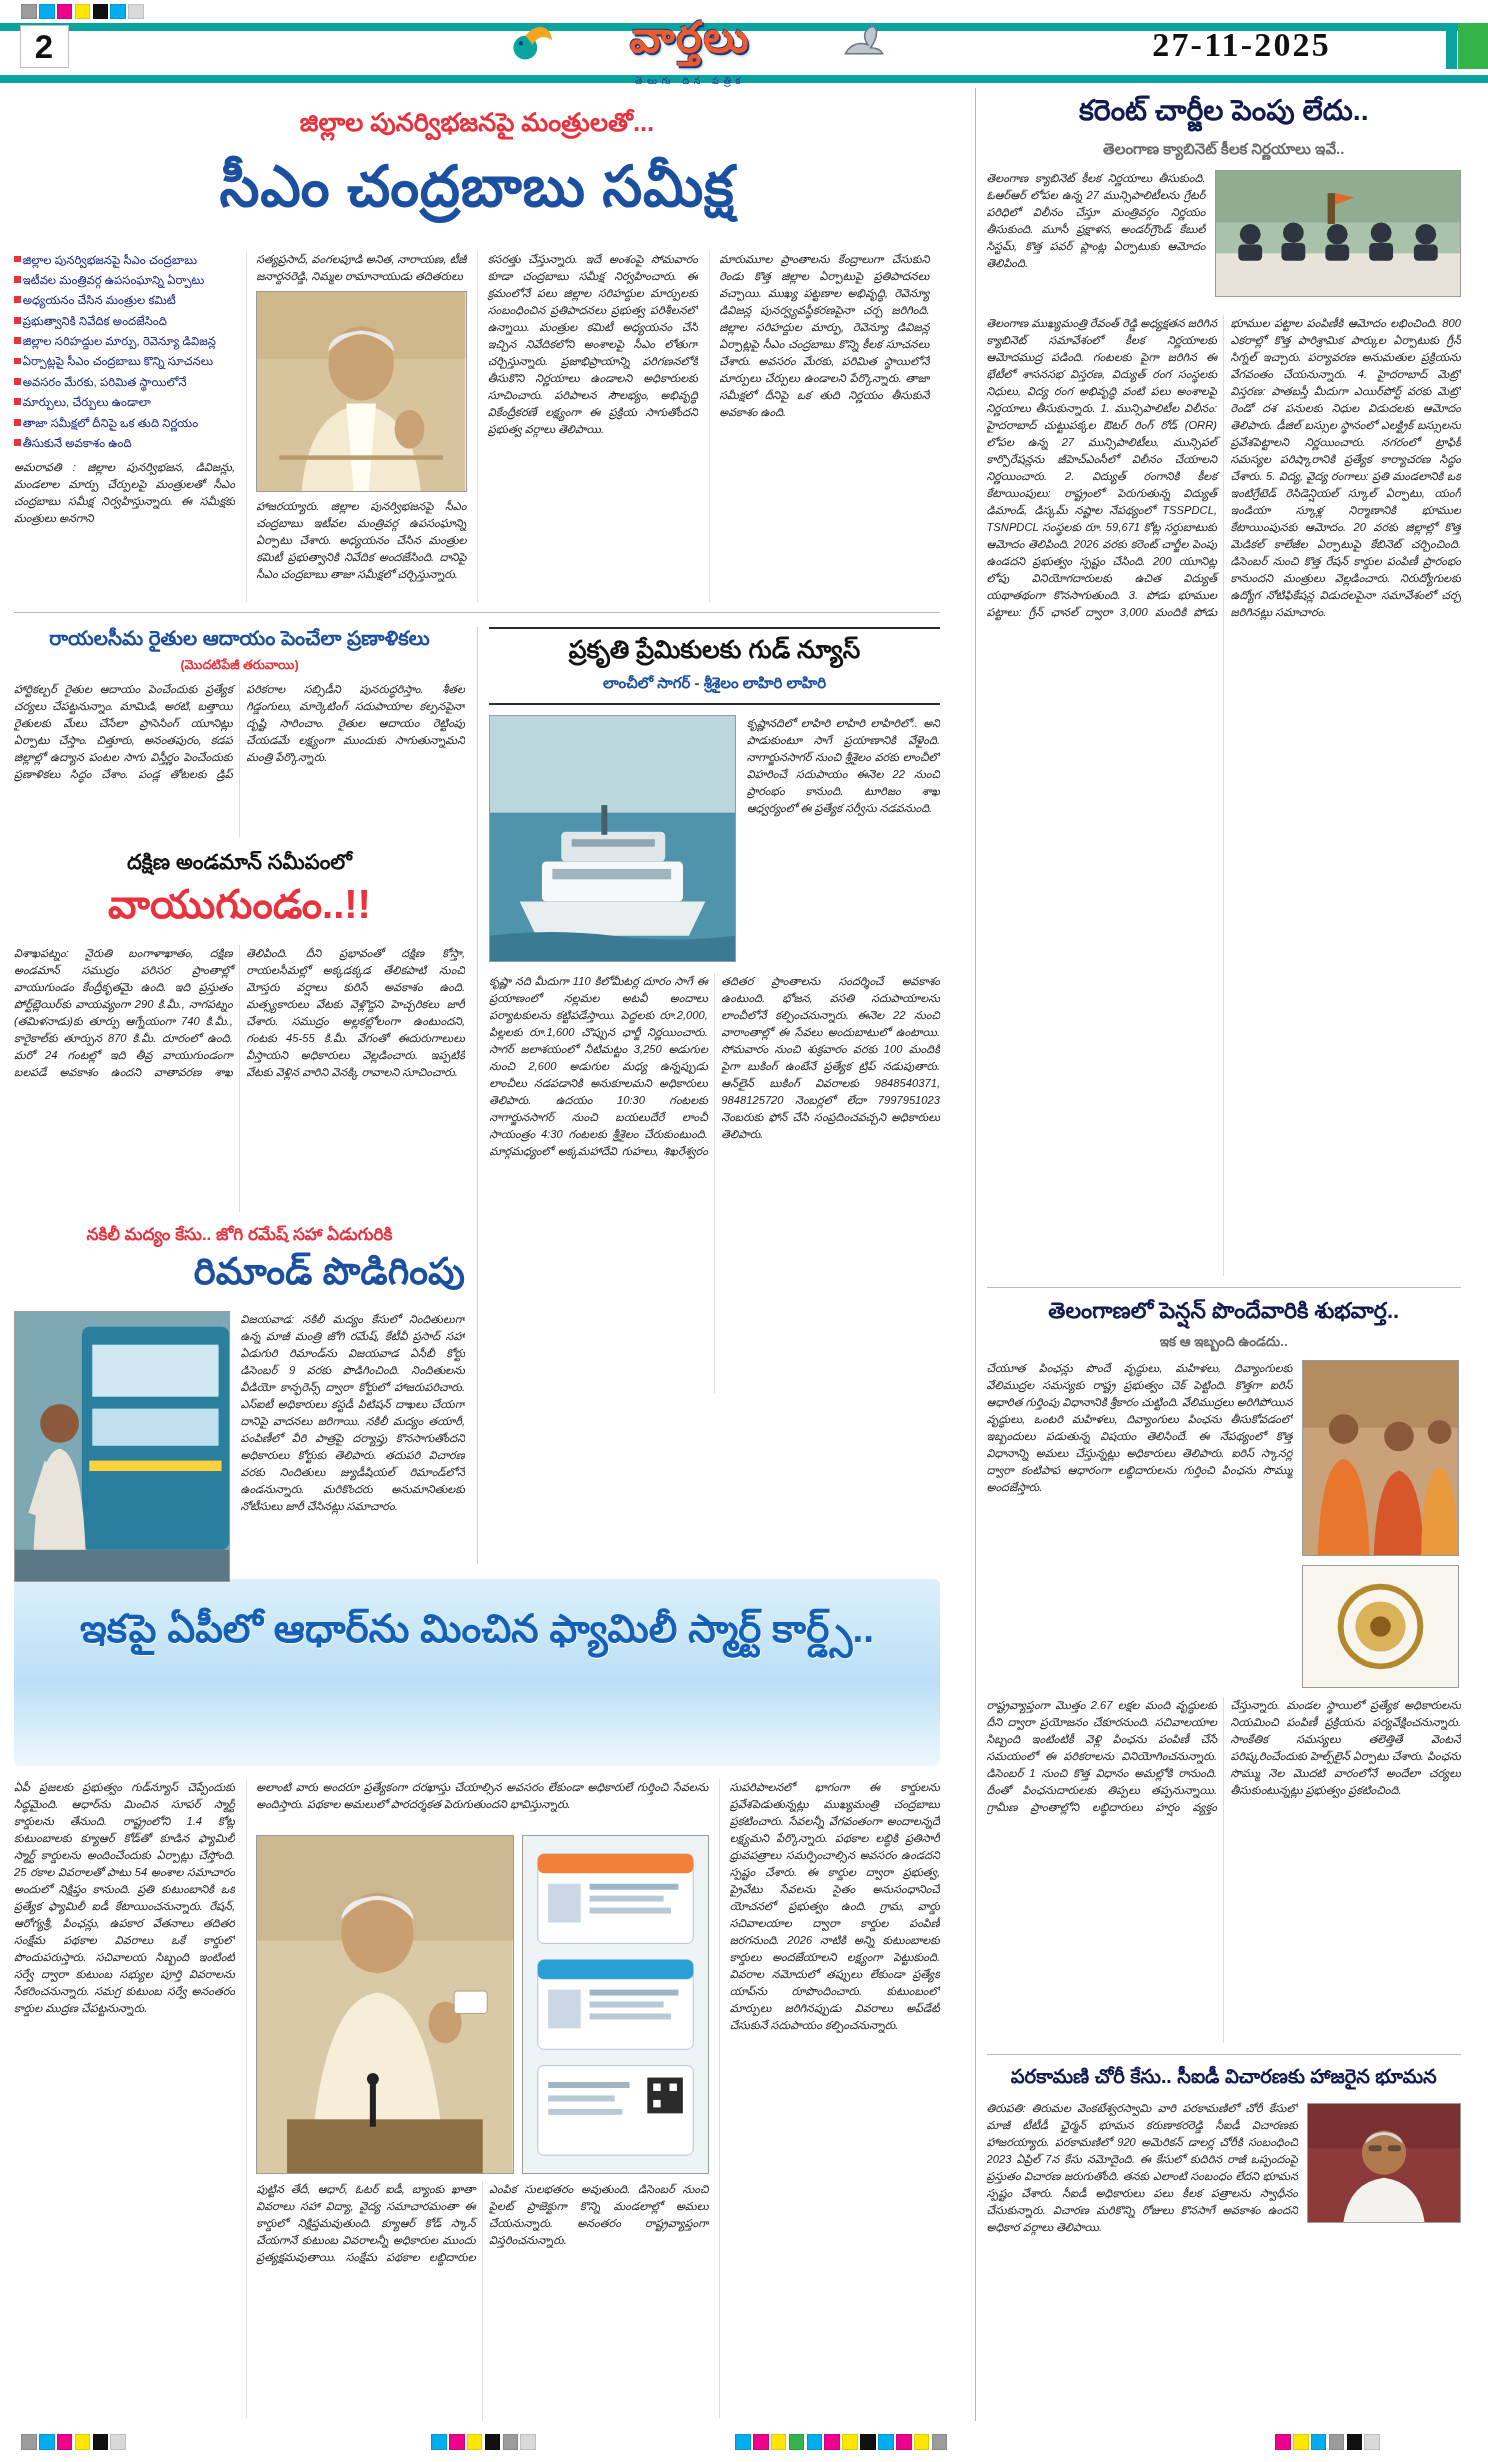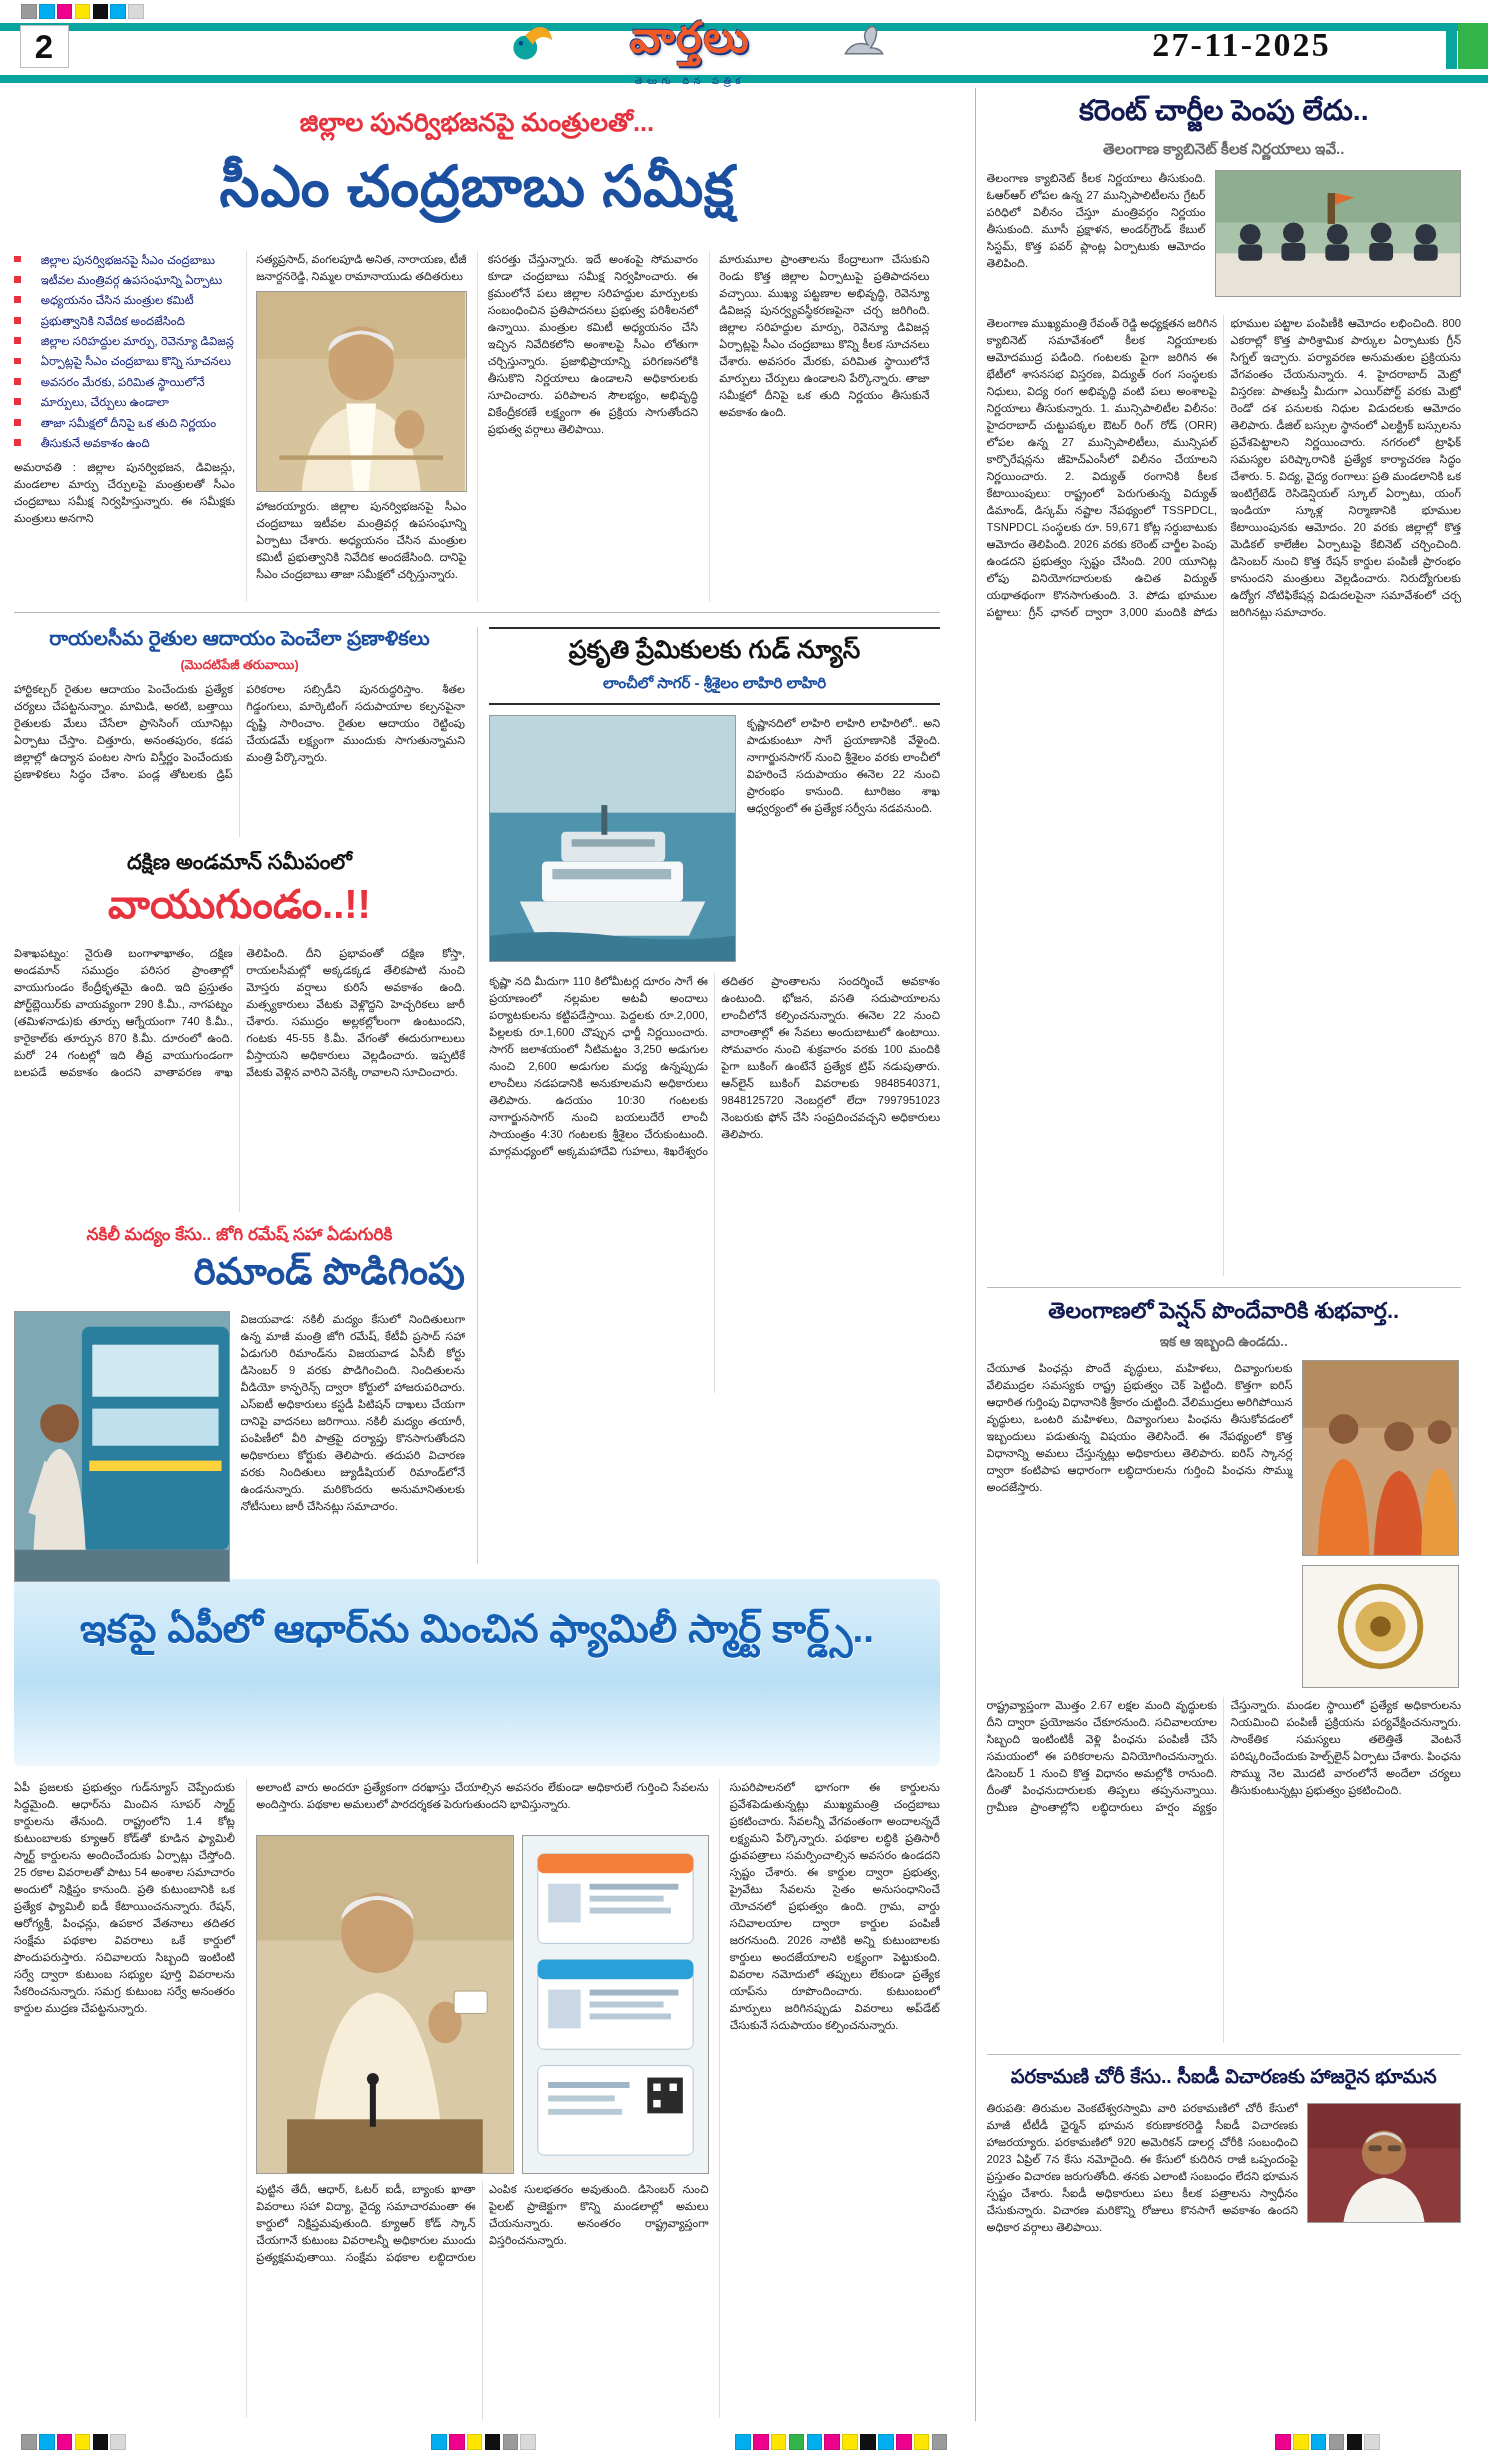--- a/index.html
+++ b/index.html
@@ -18,33 +18,33 @@
   .green-block { position:absolute; right:0; top:22.5px; width:30px; height:46px; background:#33b44a; }
   .teal-block-r { position:absolute; right:31.5px; top:22.5px; width:10.5px; height:46px; background:#0aa4a0; }
   .masthead { position:absolute; left:480px; top:13px; width:420px; height:64px; text-align:center; }
   .masthead-word { font-size:43px; font-weight:bold; color:#f05a28; letter-spacing:1.5px; text-shadow:1.5px 1.5px 0 #123a8f, -0.7px -0.7px 0 #123a8f, 2.2px 3px 3px rgba(0,0,0,.25); }
   .masthead-sub { font-size:9.7px; color:#123a8f; letter-spacing:4.5px; margin-top:1.5px; }
   .masthead-deco { position:absolute; top:4.5px; }
   .deco-l { left:22.5px; } .deco-r { right:13.5px; }
   .date-box { position:absolute; right:157px; top:25.5px; font-family:"Liberation Serif", serif; font-size:34px; font-weight:bold; color:#101010; letter-spacing:2.2px; }
 
   
-  .bodytxt { font-size:11.2px; line-height:1.52; text-align:justify; color:#1b1b1b; overflow:hidden; }
+  .bodytxt { font-size:11.2px; line-height:1.52; text-align:justify; color:#1b1b1b; overflow:hidden;font-style:italic; }
   .cols2 { column-count:2; column-gap:13.5px; column-rule:0.7px solid #dcdcdc; }
   .sect-divider { border:none; border-top:0.7px solid #b8b8b8; margin:10.5px 0; }
 
   
   .left-region { position:absolute; left:14px; top:88px; width:926px; height:2332px; }
   .kicker { text-align:center; color:#e8333f; font-size:25.5px; font-weight:bold; margin-top:19.5px; }
   .main-title { text-align:center; color:#1b4fa0; font-size:57px; font-weight:bold; margin-top:10.5px; letter-spacing:0.7px; }
   .top-article { display:flex; gap:10.5px; margin-top:16.5px; height:351px; }
   .top-article .col { width:221px; height:100%; overflow:hidden; }
   .top-article .col + .col { border-left:0.7px solid #e0e0e0; padding-left:9.7px; }
   ul.bullets { list-style:none; }
-  ul.bullets li { display:flex; gap:20px; font-size:11.6px; line-height:1.5; color:#14217c; margin-bottom:3px;text-align:right; }
+  ul.bullets li { display:flex; gap:2px; font-size:11.6px; line-height:1.5; color:#14217c; margin-bottom:3px;text-align:right; }
   ul.bullets .bsq { flex:0 0 auto; width:6.7px; height:6.7px; background:#e8333f; margin-top:5.2px; }
   .lead-par { margin-top:7.5px; }
 
   
   .photo { position:relative; overflow:hidden; border:0.7px solid #9a9a9a; }
   .photo svg { display:block; width:100%; height:100%; }
 
   .cm-photo { width:100%; height:201px; margin:6px 0; }
 
   

